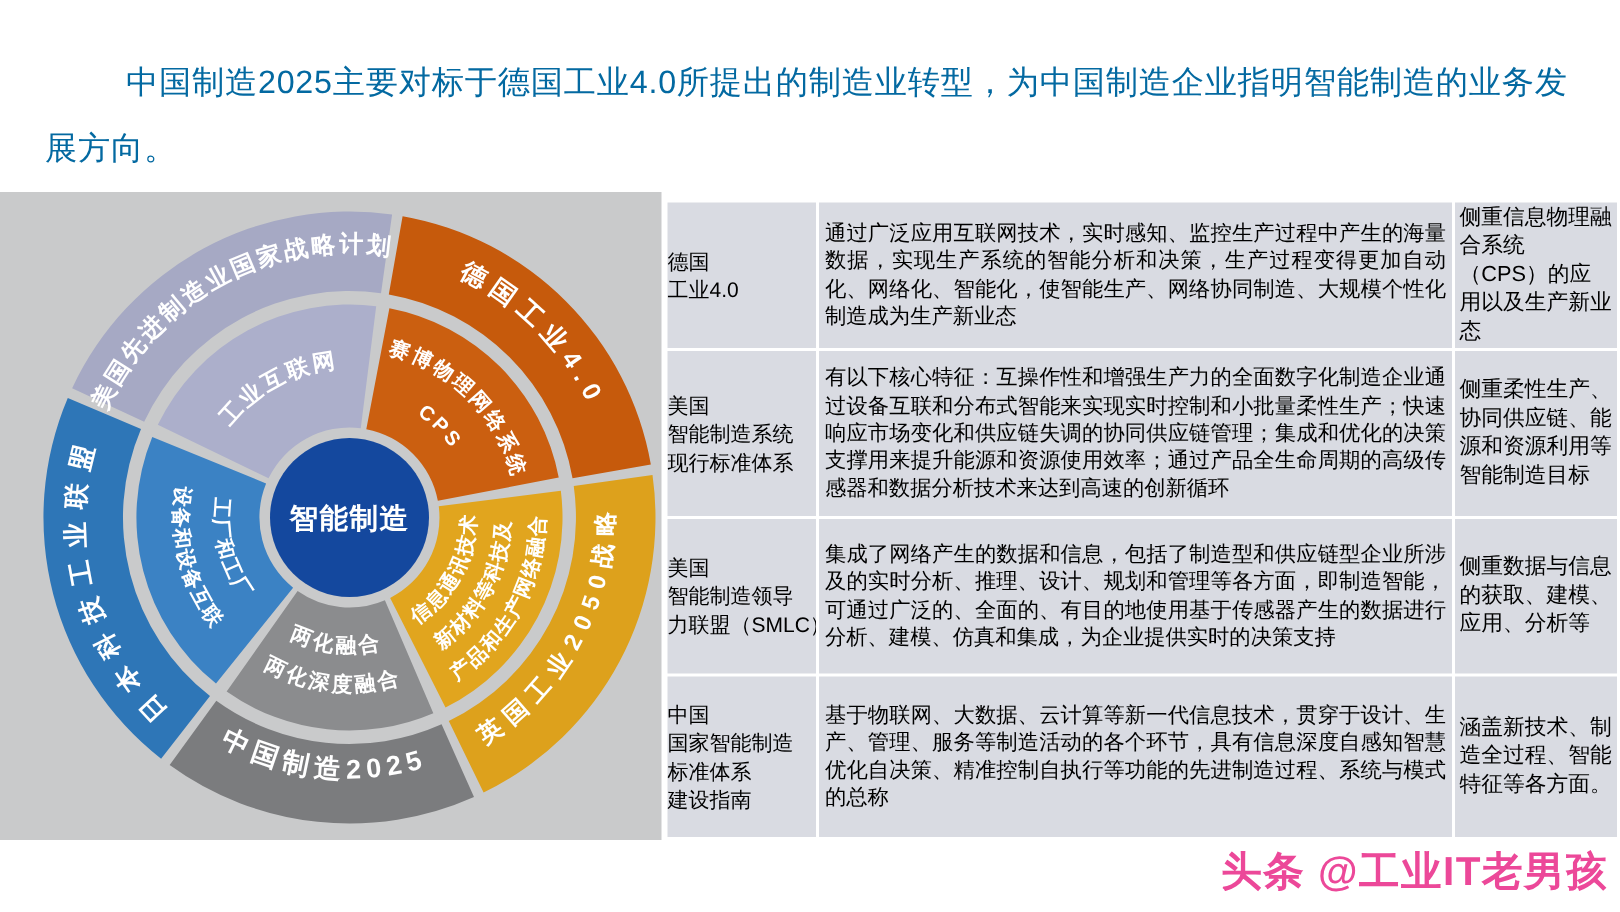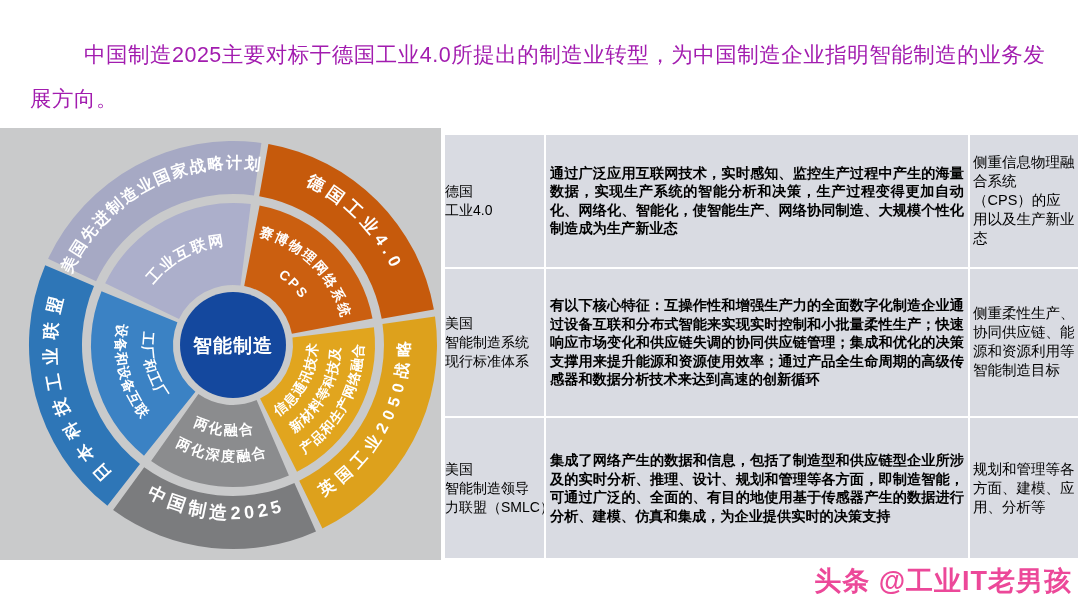--- a/index.html
+++ b/index.html
@@ -3,39 +3,39 @@
 <meta charset="utf-8">
 <style>
   html,body{margin:0;padding:0;}
   body{
     width:1080px;height:608px;background:#ffffff;position:relative;overflow:hidden;
     font-family:"Liberation Sans",sans-serif;color:#000;
   }
   .title{
     position:absolute;left:30px;top:33px;width:1022px;
     font-size:21.5px;line-height:44px;font-weight:500;letter-spacing:.5px;
-    text-indent:54px;color:#a21caf;
+    text-indent:54px;color:#0369a1;
   }
   .panel{
     position:absolute;left:0;top:128px;width:441px;height:432px;
     background:#C9CACB;
   }
   .table-wrap{
     position:absolute;left:443px;top:133px;width:637px;height:427px;
   }
   table{
     width:100%;height:100%;table-layout:fixed;
     border-collapse:separate;border-spacing:2px;background:#ffffff;
   }
   col.c1{width:99px}
   col.c3{width:108px}
   th,td{background:#D9DBE2;overflow:hidden;padding:0;vertical-align:middle;}
   th{font-size:15px;font-weight:bold;text-align:center;}
   td.src{font-size:14px;line-height:19px;text-align:left;white-space:pre;}
-  td.def{font-size:14.2px;line-height:18.4px;padding:1px 4px;text-align:justify;font-weight:bold;}
+  td.def{font-size:14.2px;line-height:18.4px;padding:1px 4px;text-align:justify;}
   td.foc{font-size:14.5px;line-height:19px;padding:1px 3px;}
   tr.hr{height:22px}
   tr.r1{height:75px}
   tr.r2{height:109px}
   tr.r3{height:103px}
   tr.r4{height:106px}
   .watermark{
     position:absolute;right:8px;top:563px;
     font-size:27px;font-weight:bold;color:#ec4899;letter-spacing:1px;
     text-shadow:1px 1px 0 #ffffff;
@@ -114,19 +114,27 @@
 智能制造系统
 现行标准体系</td>
       <td class="def">有以下核心特征：互操作性和增强生产力的全面数字化制造企业通过设备互联和分布式智能来实现实时控制和小批量柔性生产；快速响应市场变化和供应链失调的协同供应链管理；集成和优化的决策支撑用来提升能源和资源使用效率；通过产品全生命周期的高级传感器和数据分析技术来达到高速的创新循环</td>
       <td class="foc">侧重柔性生产、协同供应链、能源和资源利用等智能制造目标</td>
     </tr>
     <tr class="r3">
       <td class="src">美国
 智能制造领导
 力联盟（SMLC）</td>
       <td class="def">集成了网络产生的数据和信息，包括了制造型和供应链型企业所涉及的实时分析、推理、设计、规划和管理等各方面，即制造智能，可通过广泛的、全面的、有目的地使用基于传感器产生的数据进行分析、建模、仿真和集成，为企业提供实时的决策支持</td>
-      <td class="foc">规划和管理等各方面、建模、应用、分析等</td>
+      <td class="foc">侧重数据与信息的获取、建模、应用、分析等</td>
+    </tr>
+    <tr class="r4">
+      <td class="src">中国
+国家智能制造
+标准体系
+建设指南</td>
+      <td class="def">基于物联网、大数据、云计算等新一代信息技术，贯穿于设计、生产、管理、服务等制造活动的各个环节，具有信息深度自感知智慧优化自决策、精准控制自执行等功能的先进制造过程、系统与模式的总称</td>
+      <td class="foc">涵盖新技术、制造全过程、智能特征等各方面。</td>
     </tr>
   </tbody>
     </table>
 </div>
 
 <div class="watermark">头条 @工业IT老男孩</div>
 
 </body></html>

